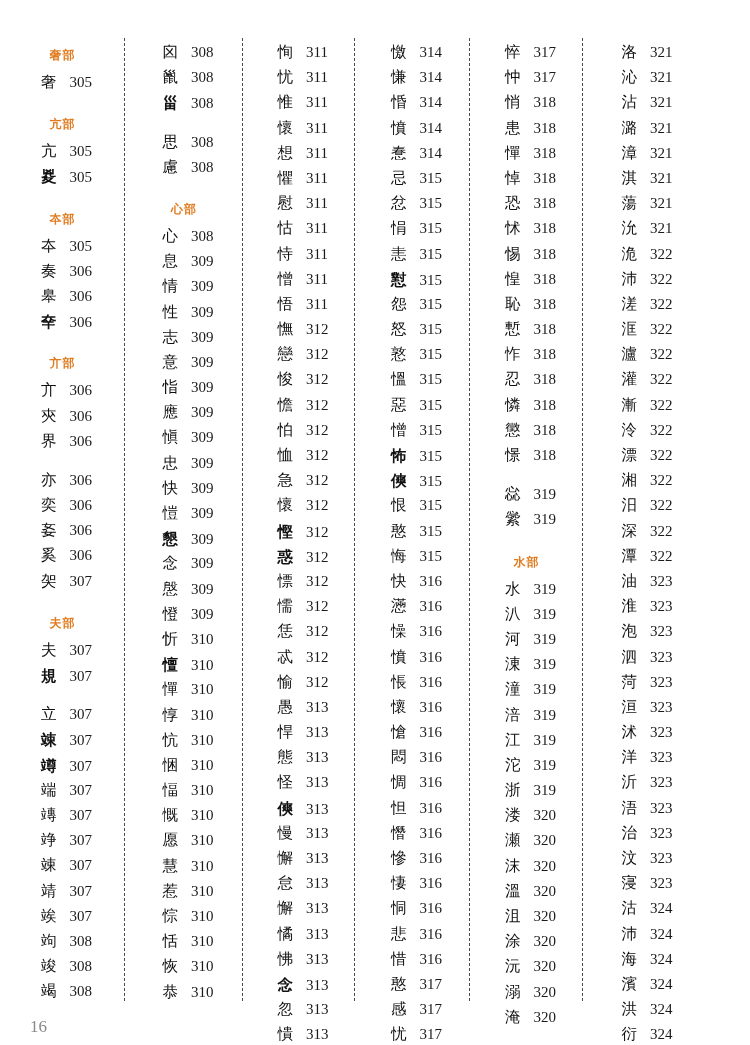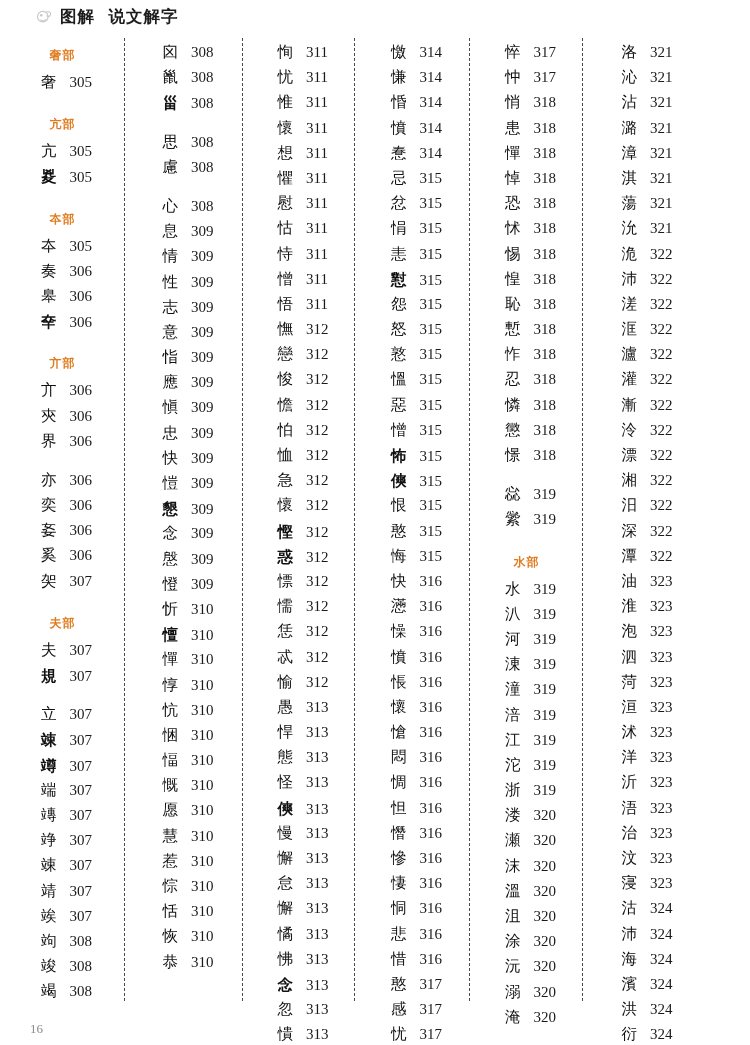--- a/index.html
+++ b/index.html
@@ -123,40 +123,29 @@
 
   
   .sec-spacer { height: 14px; }
 
   
   .footer {
     position: absolute;
     left: 30px;
     bottom: 8px;
     font-family: "Liberation Serif", "DejaVu Serif", serif;
-    font-size: 13px;
+    font-size: 17px;
     color: #8a8a8a;
   }
 </style>
 </head>
 <body>
 
 <div class="page">
 
-  <div class="header">
-    <span class="logo-mark">
-      <svg viewBox="0 0 20 20" width="17" height="17">
-        <circle cx="8" cy="9" r="6.2" fill="none" stroke="#9a9a9a" stroke-width="1.4"></circle>
-        <circle cx="6.2" cy="7.4" r="1.5" fill="#9a9a9a"></circle>
-        <path d="M11 4 C15 2 18 4 17 7 C16.2 9.4 13.6 9.2 12.4 7.6" fill="none" stroke="#9a9a9a" stroke-width="1.3"></path>
-        <path d="M5 12.5 C7.5 14.5 10.5 14 12 12" fill="none" stroke="#9a9a9a" stroke-width="1.2"></path>
-      </svg>
-    </span>
-    <span class="header-title">图解  说文解字</span>
-  </div>
 
   <div class="columns">
       <div class="col col-1">
         <div class="sec-head">奢部</div>
         <div class="entry">
           <span class="ch">奢</span>
           <span class="pg">305</span>
         </div>
         <div class="sec-spacer"></div>
         <div class="sec-head">亢部</div>
@@ -298,20 +287,21 @@
         <div class="sec-spacer"></div>
         <div class="entry">
           <span class="ch">思</span>
           <span class="pg">308</span>
         </div>
         <div class="entry">
           <span class="ch">慮</span>
           <span class="pg">308</span>
         </div>
         <div class="sec-spacer"></div>
+        <div class="sec-head">心部</div>
         <div class="entry">
           <span class="ch">心</span>
           <span class="pg">308</span>
         </div>
         <div class="entry">
           <span class="ch">息</span>
           <span class="pg">309</span>
         </div>
         <div class="entry">
           <span class="ch">情</span>

